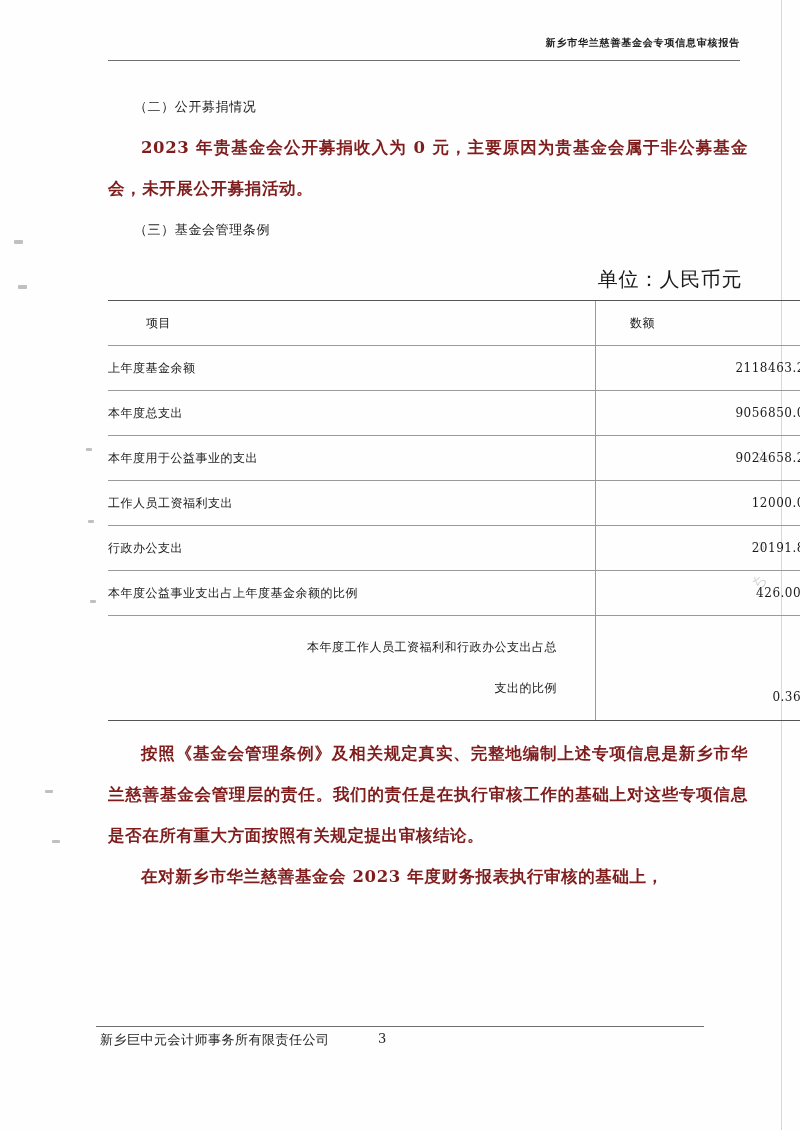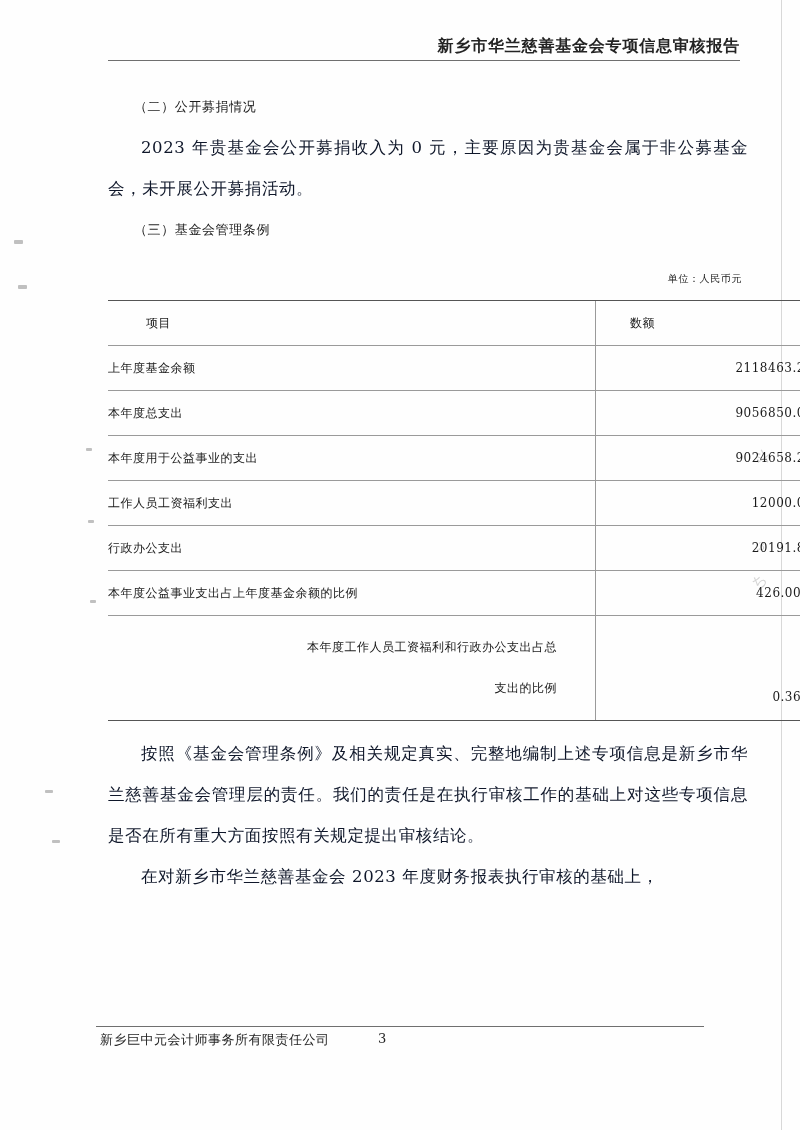--- a/index.html
+++ b/index.html
@@ -45,21 +45,21 @@
     white-space: nowrap;
   }
 
   
   .runhead {
     position: absolute;
     left: 108px;
     top: 36px;
     width: 632px;
     text-align: right;
-    font-size: 16px;
+    font-size: 10px;
     font-weight: bold;
     letter-spacing: .8px;
     color: #242424;
   }
   .runhead-rule {
     position: absolute;
     left: 108px;
     top: 60px;
     width: 632px;
     height: 0;
@@ -72,35 +72,36 @@
     left: 108px;
     top: 86px;
     width: 640px;
   }
   .para {
     font-size: 16.5px;
     line-height: 41px;
     letter-spacing: .6px;
     text-align: justify;
     margin: 0;
-    color: #0f172a;
+    color: #7f1d1d;
+    font-weight: bold;
   }
   .indent2 { text-indent: 2em; }
   .heading {
     font-size: 13px;
     line-height: 41px;
     letter-spacing: .6px;
     margin: 0;
     text-indent: 2em;
     color: #1d1d1d;
   }
   .spacer-sm { height: 12px; }
 
   .unit-line {
-    font-size: 10px;
+    font-size: 20px;
     line-height: 34px;
     letter-spacing: .6px;
     text-align: right;
     padding-right: 6px;
     margin: 0;
   }
 
   
   table.fin {
     width: 632px;

